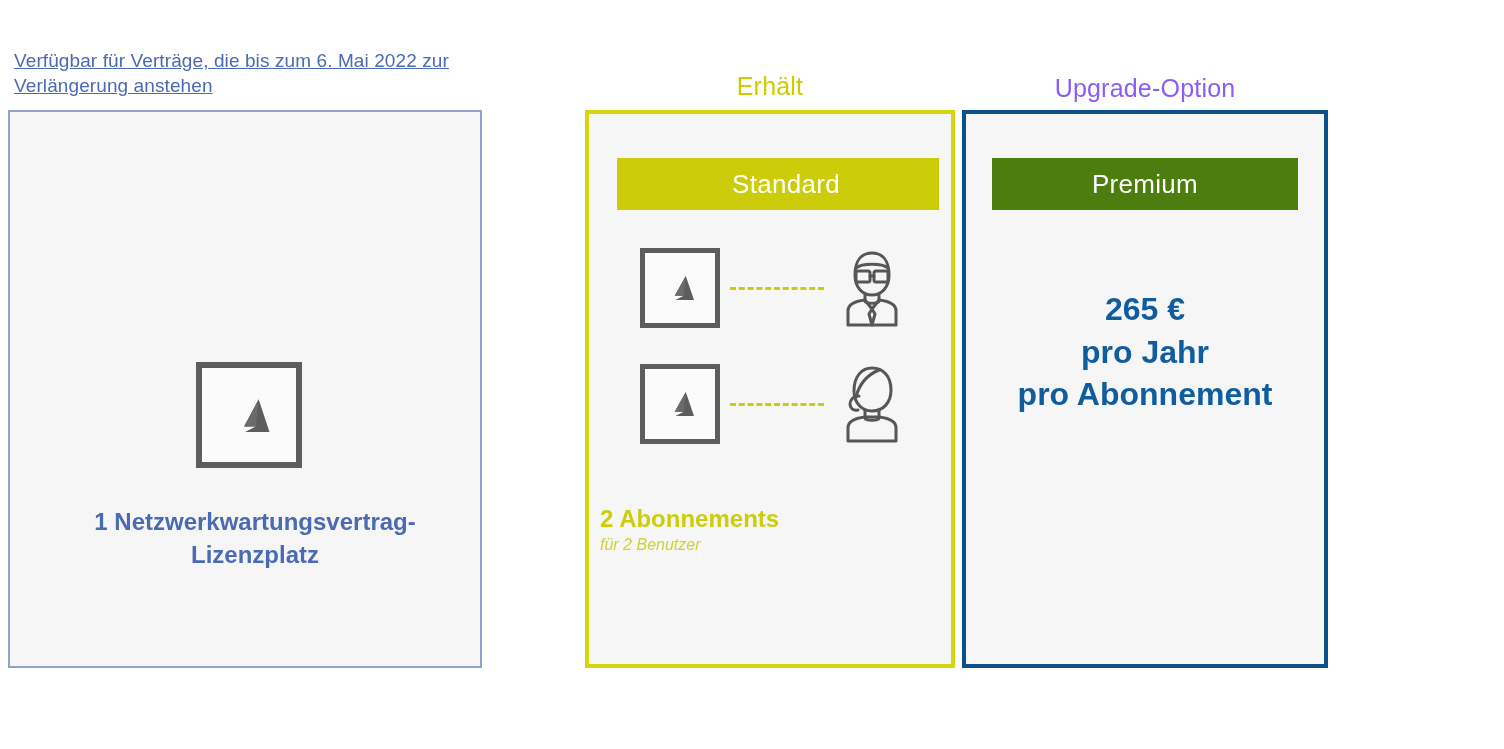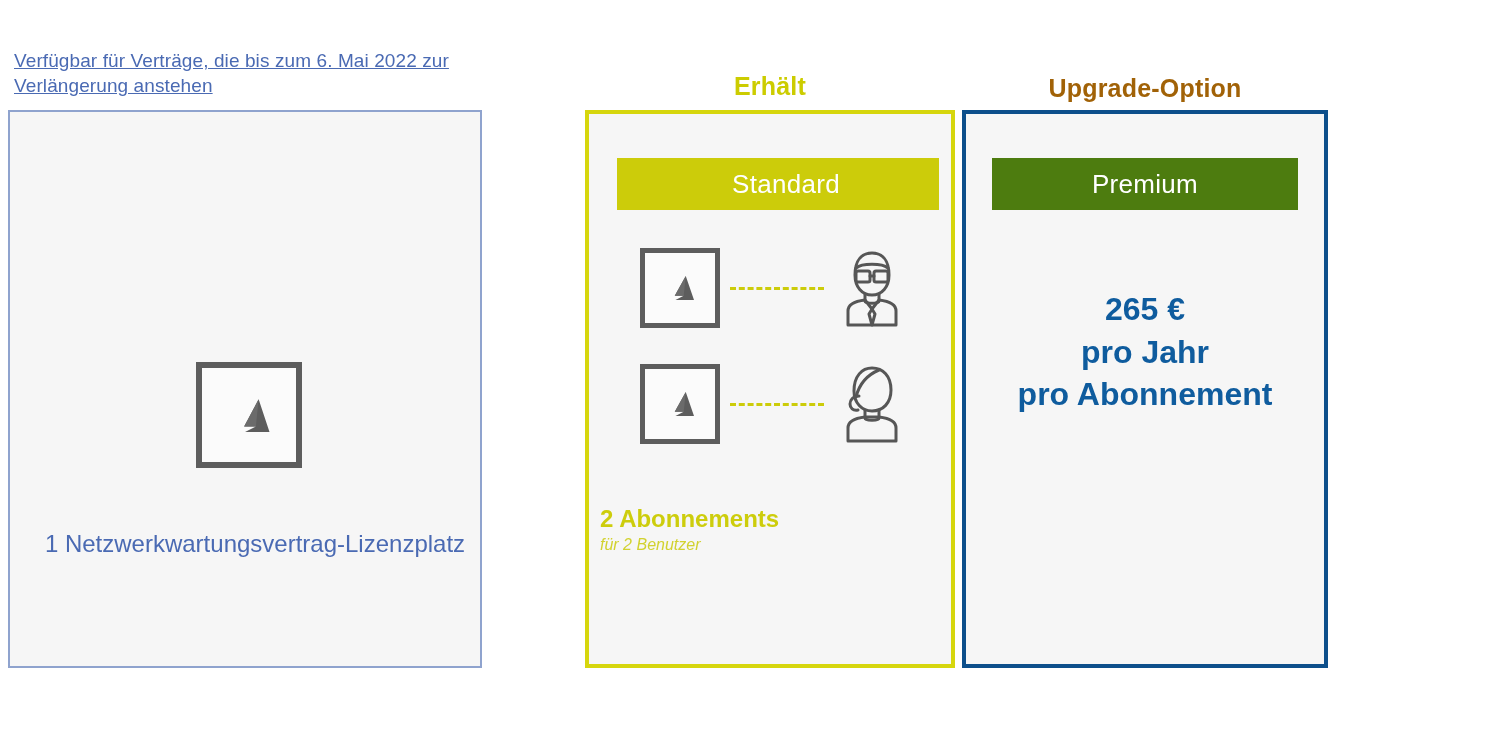--- a/index.html
+++ b/index.html
@@ -55,37 +55,37 @@
     top: 110px;
     width: 366px;
     height: 558px;
     border: 4px solid #0d4f8b;
   }
 
   
   .col-header {
     position: absolute;
     text-align: center;
-    font-weight: bold;
+    font-weight: normal;
     letter-spacing: 0.2px;
     white-space: nowrap;
   }
   .col-header-mid {
     left: 585px;
     top: 72px;
     width: 370px;
     font-size: 25px;
     color: #cccc00;
   }
   .col-header-right {
     left: 962px;
     top: 74px;
     width: 366px;
     font-size: 25px;
-    color: #a16207;
+    color: #8b5cf6;
   }
 
   
   .tier-badge {
     position: absolute;
     height: 52px;
     line-height: 52px;
     text-align: center;
     color: #ffffff;
     font-size: 26px;
@@ -117,26 +117,26 @@
     border: 6px solid #5d5d5d;
     background: #fbfbfb;
   }
   .logo-square-big svg,
   .logo-square-small svg { display: block; }
   .logo-square-big svg { margin: 24px 0 0 24px; }
 
   .left-caption {
     position: absolute;
     left: 24px;
-    top: 416px;
+    top: 394px;
     width: 442px;
     text-align: center;
     font-size: 24px;
     line-height: 1.36;
-    font-weight: normal;
+    font-weight: bold;
     color: #4a6ab3;
   }
 
   
   .lic-row {
     position: absolute;
     left: 640px;
     width: 270px;
     height: 82px;
     display: flex;

